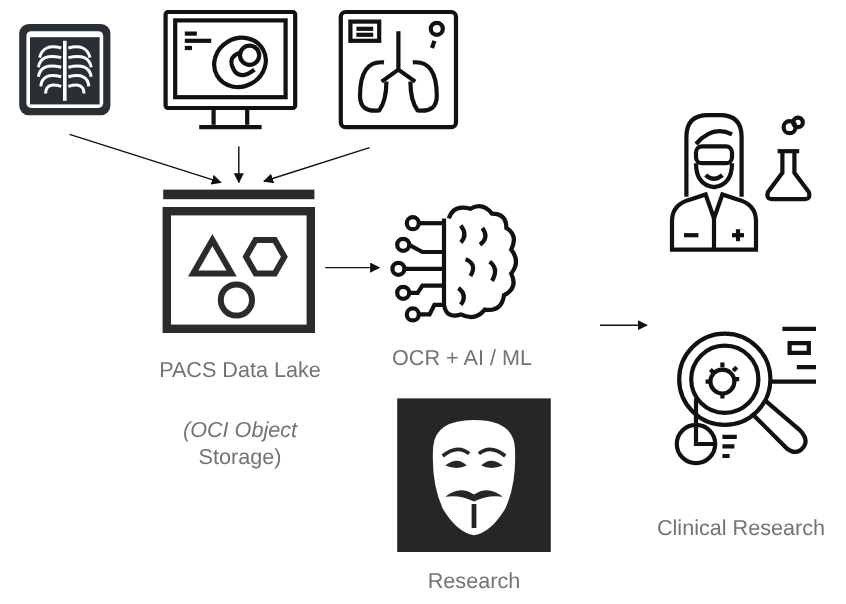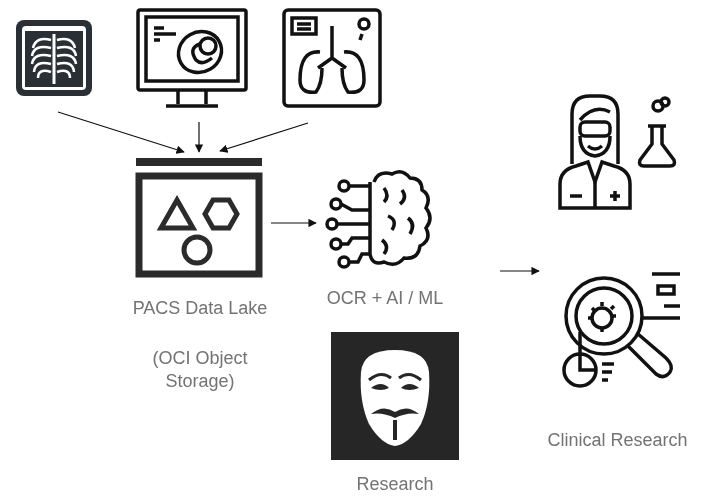--- a/index.html
+++ b/index.html
@@ -77,21 +77,21 @@
 </svg>
 
 <svg style="left:135px;top:158px" width="128" height="120" viewBox="0 0 128 120">
   <rect x="1" y="0" width="126" height="8" fill="#2b2b2b"></rect>
   <rect x="4" y="18" width="120" height="98" fill="none" stroke="#2b2b2b" stroke-width="7"></rect>
   <path d="M42 42 L58 70 L26 70 Z" fill="none" stroke="#2b2b2b" stroke-width="5"></path>
   <path d="M70 56 L78 42 L94 42 L102 56 L94 70 L78 70 Z" fill="none" stroke="#2b2b2b" stroke-width="5"></path>
   <circle cx="62" cy="92" r="13" fill="none" stroke="#2b2b2b" stroke-width="5"></circle>
 </svg>
 <div class="label" style="left:110px;top:298px;width:180px;">PACS Data Lake</div>
-<div class="label" style="left:110px;top:348px;width:180px;">(OCI Object</div>
+<div class="label" style="left:110px;top:348px;width:180px;font-style:italic;">(OCI Object</div>
 <div class="label" style="left:110px;top:371px;width:180px;">Storage)</div>
 
 <svg style="left:322px;top:168px" width="120" height="112" viewBox="0 0 120 112">
   <g fill="none" stroke="#111" stroke-width="3.5">
     <path d="M52 14 Q56 2 70 6 Q80 0 88 10 Q100 10 100 22 Q110 28 104 40 Q112 50 104 60 Q110 72 98 78 Q96 92 82 90 Q74 100 62 94 Q50 98 48 86 L48 14"></path>
     <path d="M62 20 Q68 28 62 34"></path>
       <path d="M80 22 Q86 30 78 36"></path>
       <path d="M66 48 Q76 52 70 62"></path>
     <path d="M86 50 Q94 56 88 66"></path>
       <path d="M60 72 Q68 78 62 86"></path>

